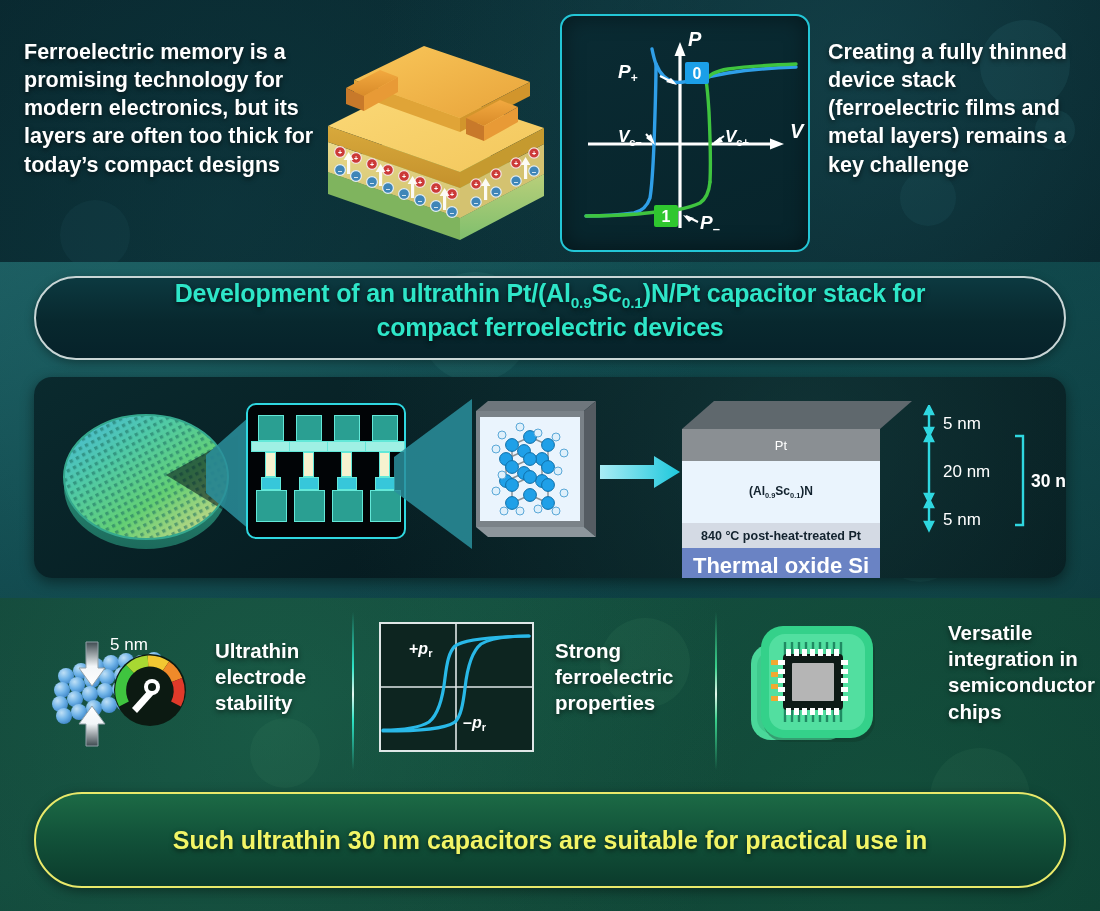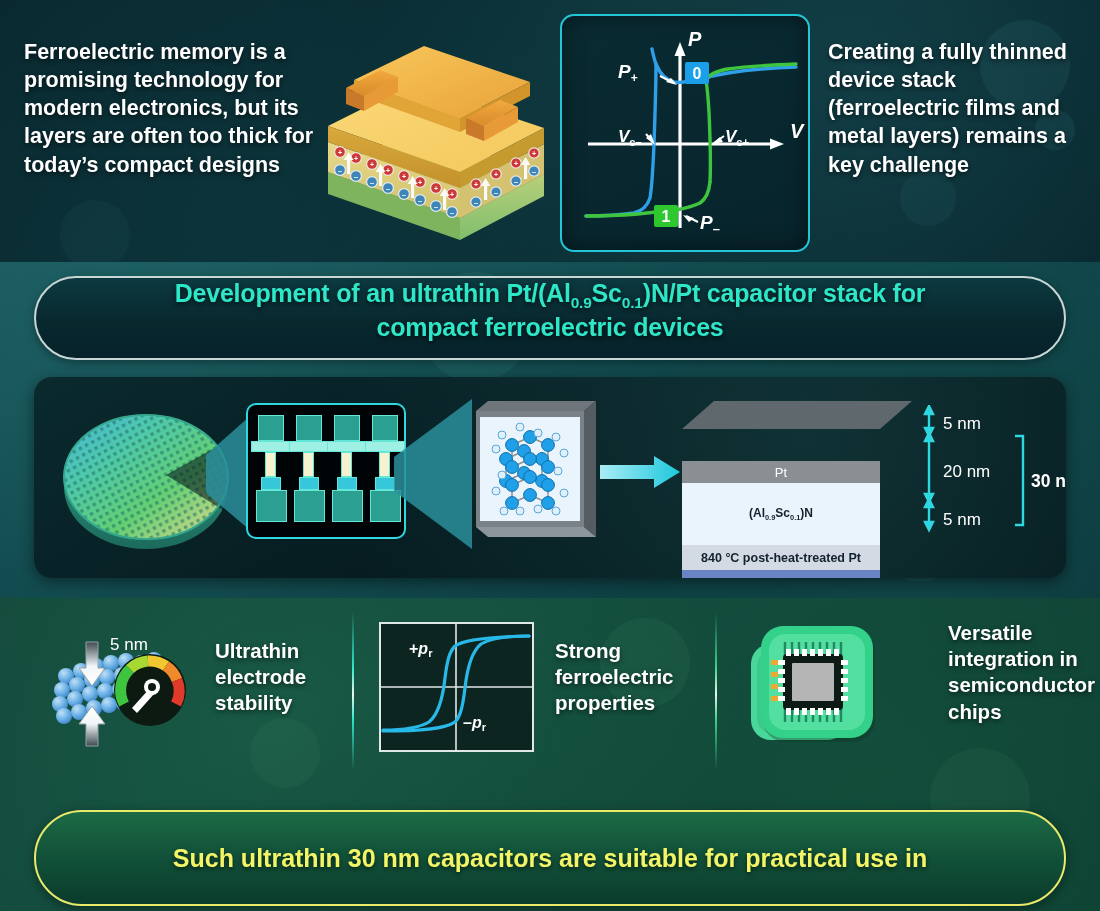--- a/index.html
+++ b/index.html
@@ -116,21 +116,20 @@
   #chipIcon { position:absolute; left:745px; top:616px; width:145px; height:145px; }
   #atomLayer { position:absolute; left:48px; top:628px; width:175px; height:125px; }
 
   
   #bottomBanner {
     position:absolute; left:34px; top:792px; width:1032px; height:96px;
     border:2px solid #e9e96a; border-radius:48px;
     background:linear-gradient(180deg,#1c6a45 0%,#12533a 45%,#0b3b2c 100%);
     display:flex; align-items:center; justify-content:center; text-align:center;
     box-shadow:0 3px 12px rgba(0,0,0,.4);
-    margin-top:18px;
   }
   #bottomText {
     color:#f2f566; font-weight:bold; font-size:25px; line-height:1.3;
     padding:0 30px; text-shadow:0 2px 5px rgba(0,0,0,.6);
   }
   .svgtxt { font-family:"Liberation Sans", sans-serif; }
 </style>
 </head>
 <body>
 
@@ -462,21 +461,21 @@
         </defs>
       <path d="M0 10 L54 10 L54 1 L80 17 L54 33 L54 24 L0 24 Z" fill="url(#ga)"></path>
     </svg>
 
     <div id="stackDiagram">
       <svg viewBox="0 0 230 155" width="230" height="155" style="position:absolute;inset:0;">
         <path d="M0 30 L32 2 L230 2 L198 30 Z" fill="#5f686d"></path>
         <path d="M198 30 L230 2 L230 122 L198 150 Z" fill="#4b5358" opacity=".0"></path>
       </svg>
       <div style="position:absolute;left:0;top:30px;width:198px;">
-        <div class="stack-layer" style="height:22px;background:#8a8f93;color:#fff;font-size:13px;font-weight:normal;margin-top:32px;">
+        <div class="stack-layer" style="height:32px;background:#8a8f93;color:#fff;font-size:13px;font-weight:normal;">
           <span>Pt</span>
         </div>
         <div class="stack-layer" style="height:62px;background:#eaf4fd;color:#12222e;font-size:12px;">
           <span><span>(Al</span><sub style="font-size:.62em">0.9</sub><span>Sc</span><sub style="font-size:.62em">0.1</sub><span>)N</span></span>
         </div>
         <div class="stack-layer" style="height:25px;background:#d4dae4;color:#12222e;font-size:12.5px;">
           <span>840 °C post-heat-treated Pt</span>
         </div>
         <div class="stack-layer" style="height:36px;background:#6a83c4;color:#fff;font-size:22px;">
           <span>Thermal oxide Si</span>

